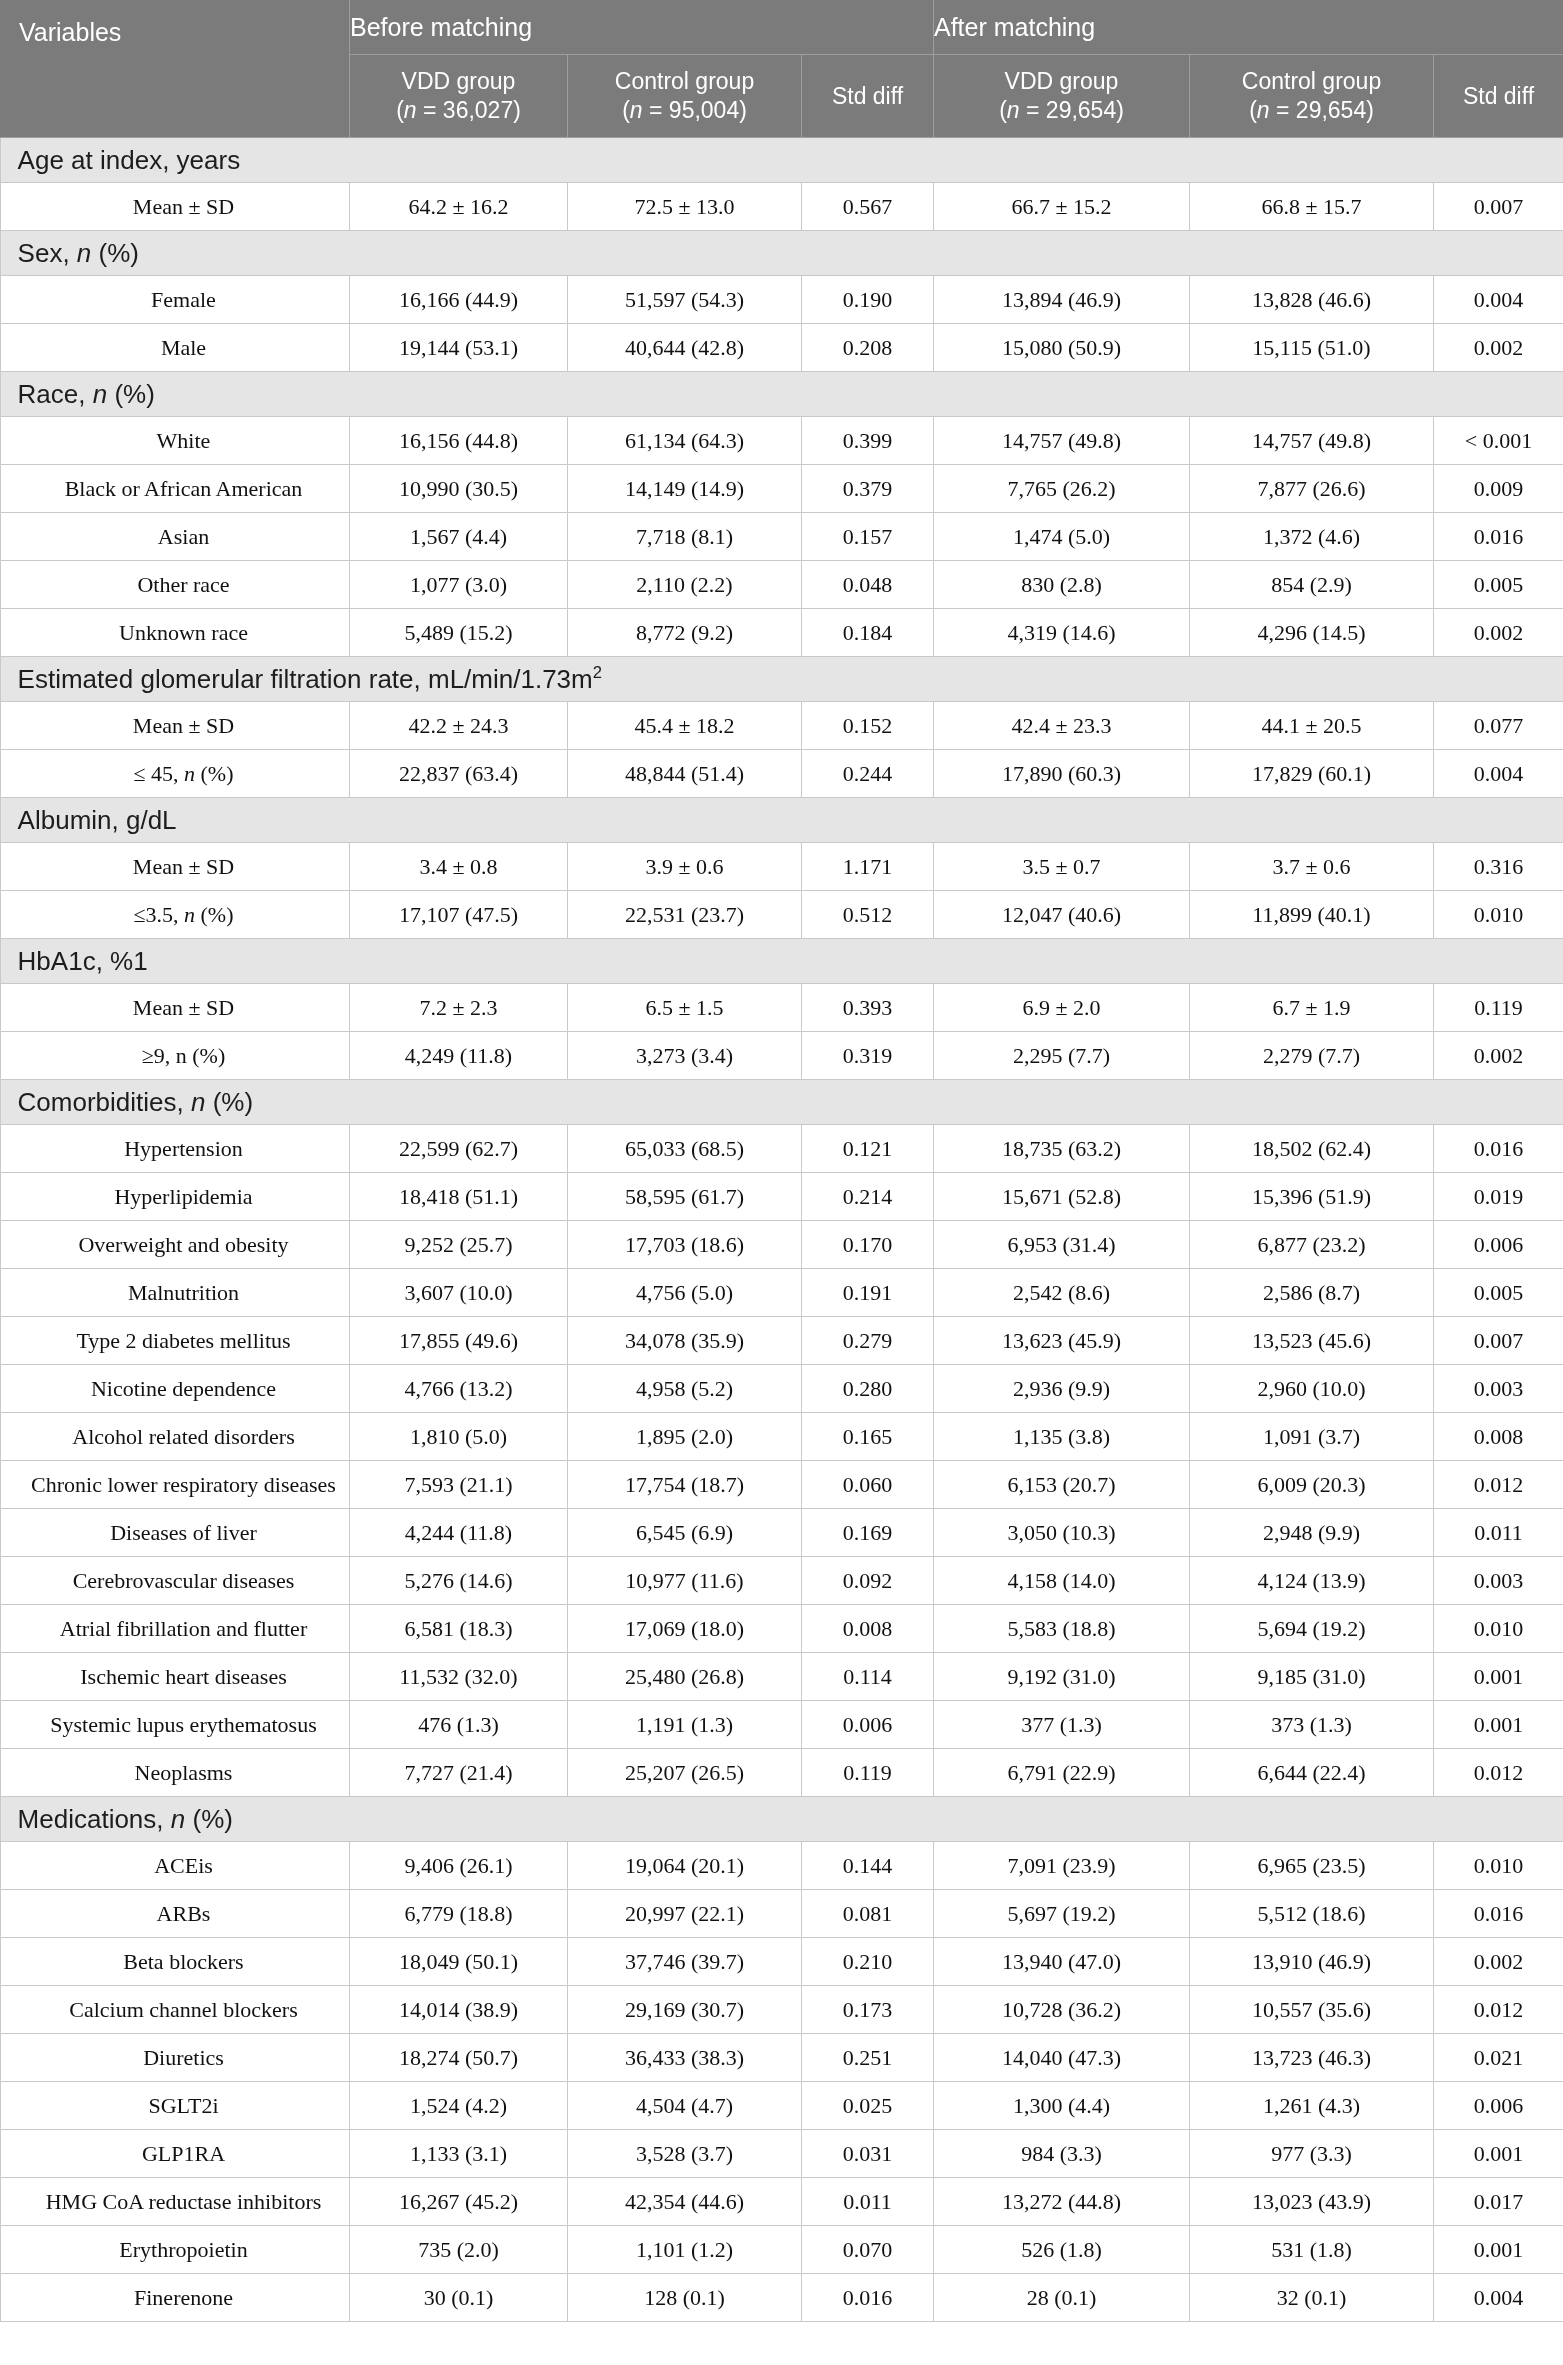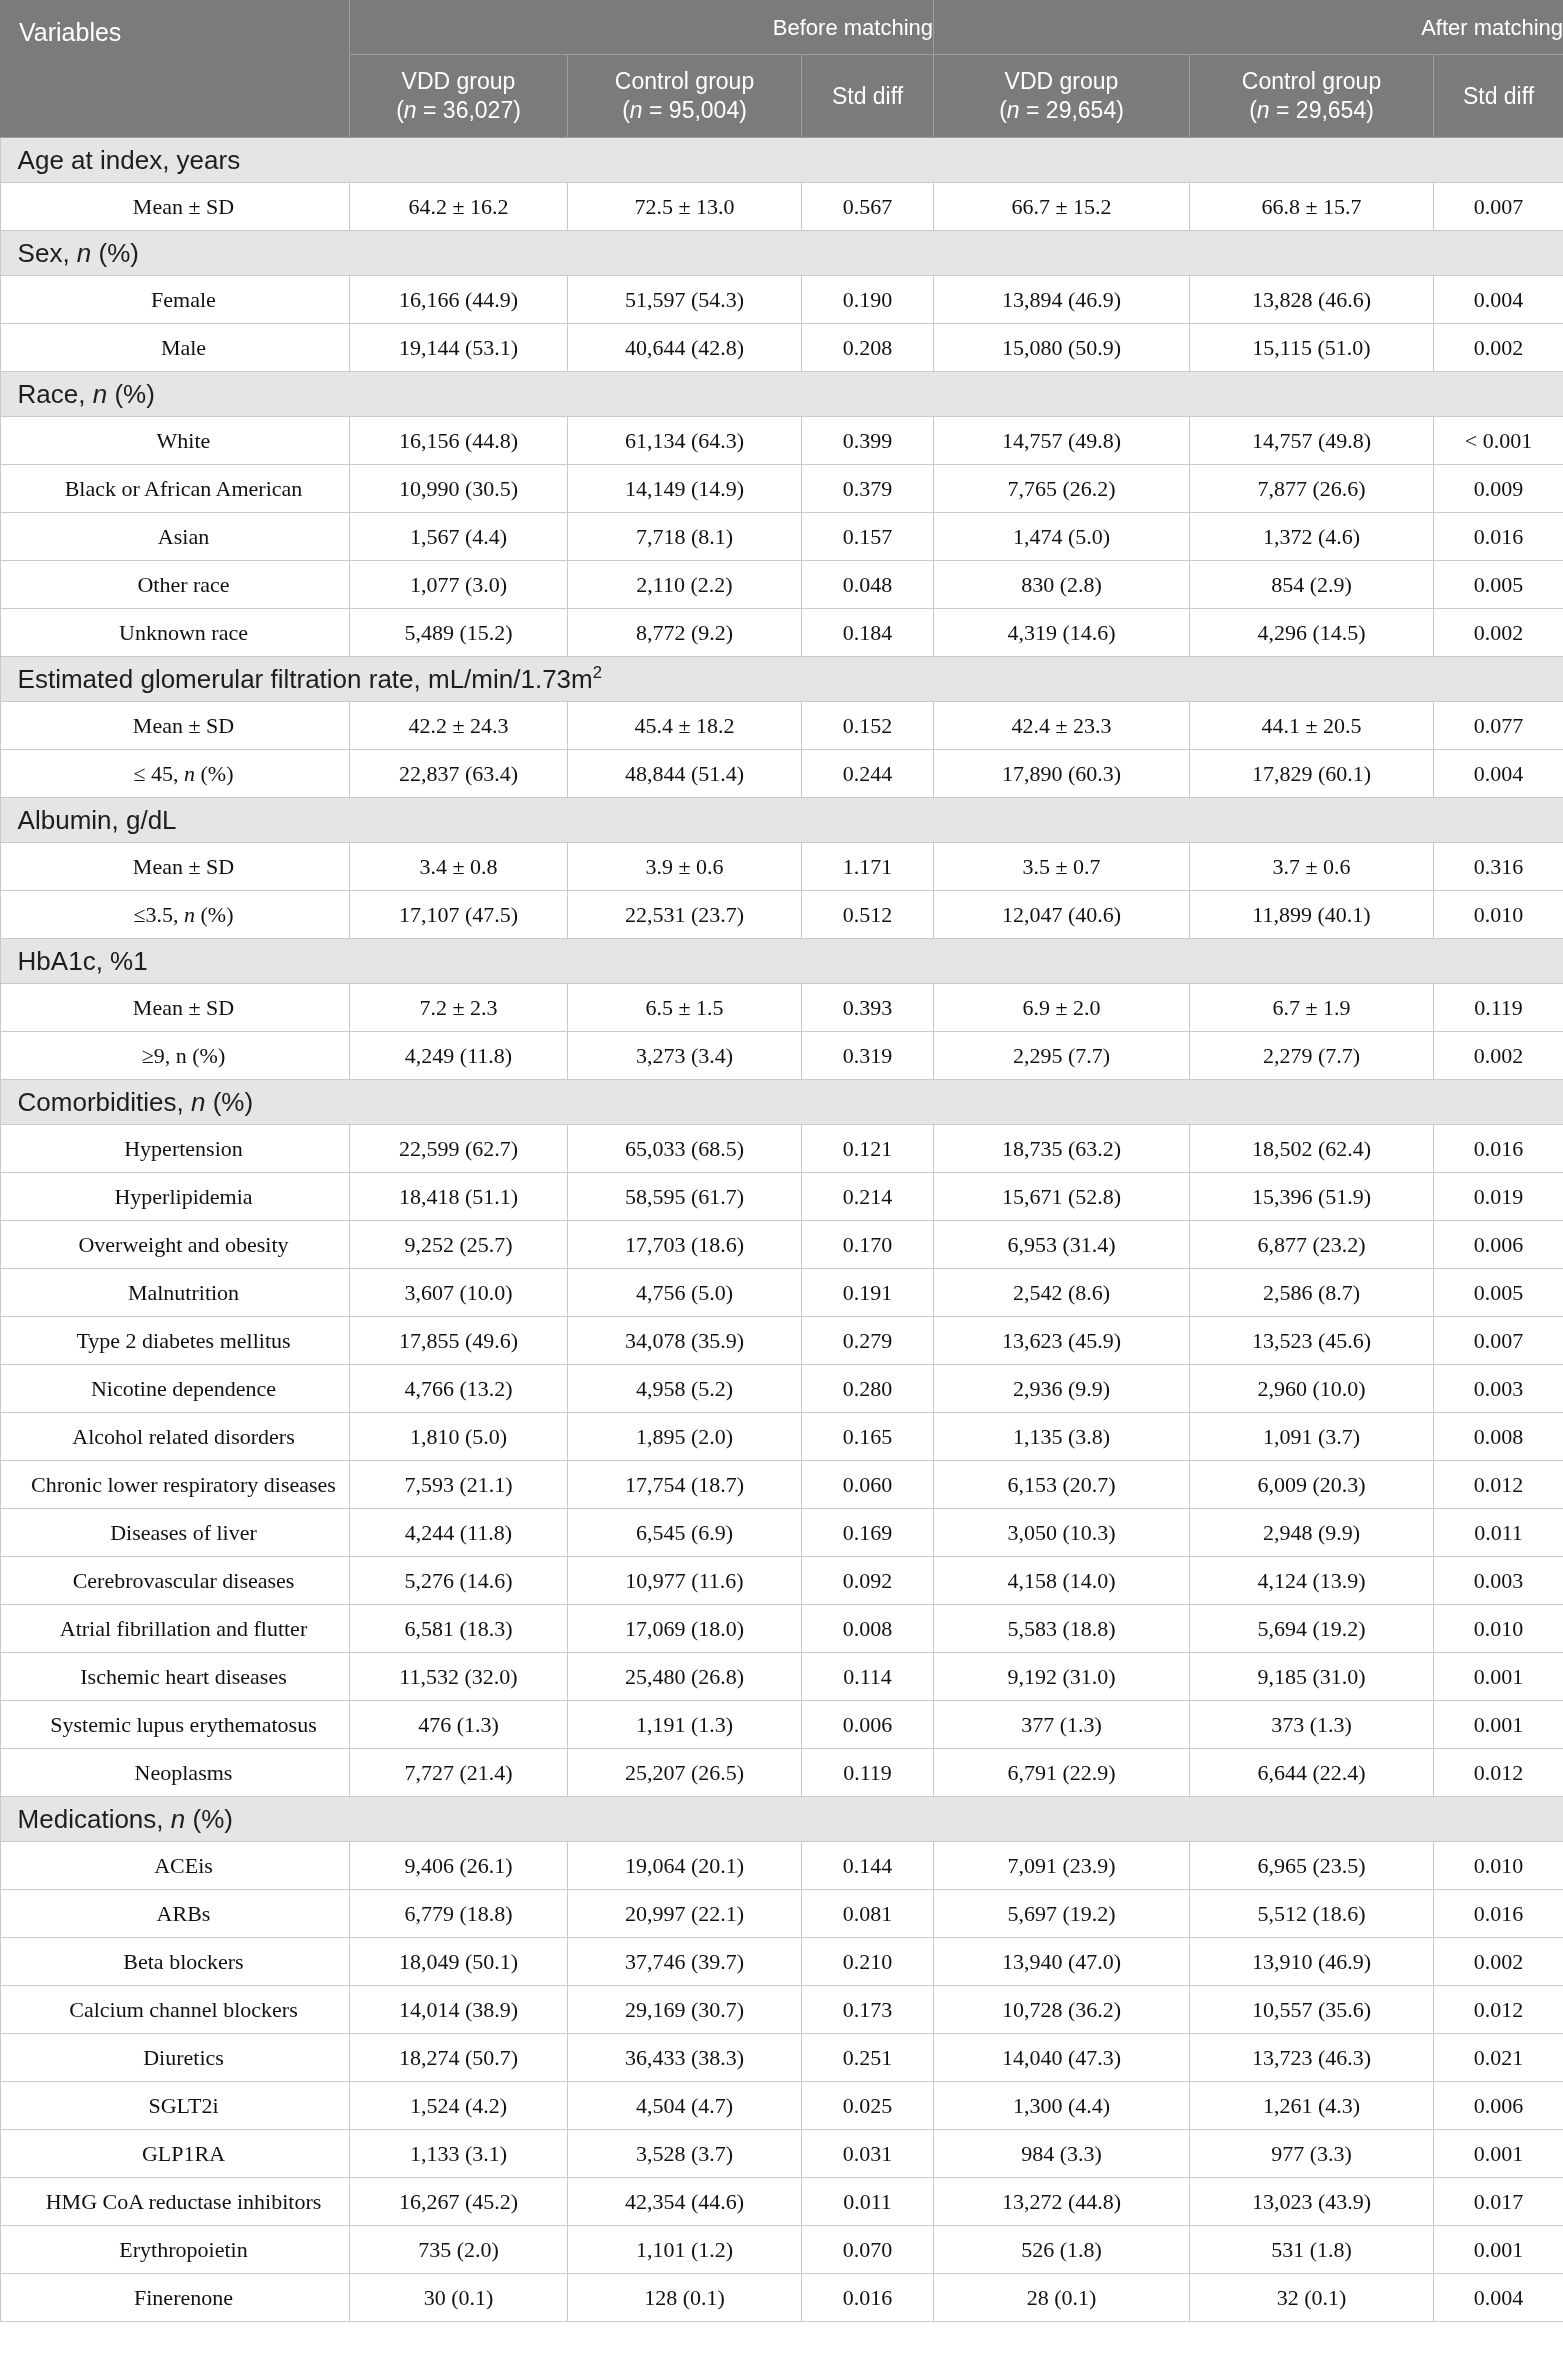--- a/index.html
+++ b/index.html
@@ -27,23 +27,23 @@
   thead tr:first-child th { border-top-color: #7b7b7b; }
   thead th:first-child   { border-left-color: #7b7b7b; }
   thead th:last-child    { border-right-color: #7b7b7b; margin-top: 12px; }
   th.var-head {
     text-align: left;
     vertical-align: top;
     padding: 16.6px 0 0 18px;
     font-size: 25px;
   }
   th.group-head {
-    font-size: 22px;
+    font-size: 25px;
     height: 53px;
-    text-align: right;
+    text-align: left;
     vertical-align: middle;
   }
   tr.col-head-row th {
     font-size: 23px;
     height: 82px;
     text-align: center;
     vertical-align: middle;
     line-height: 1.25;
   }
   

